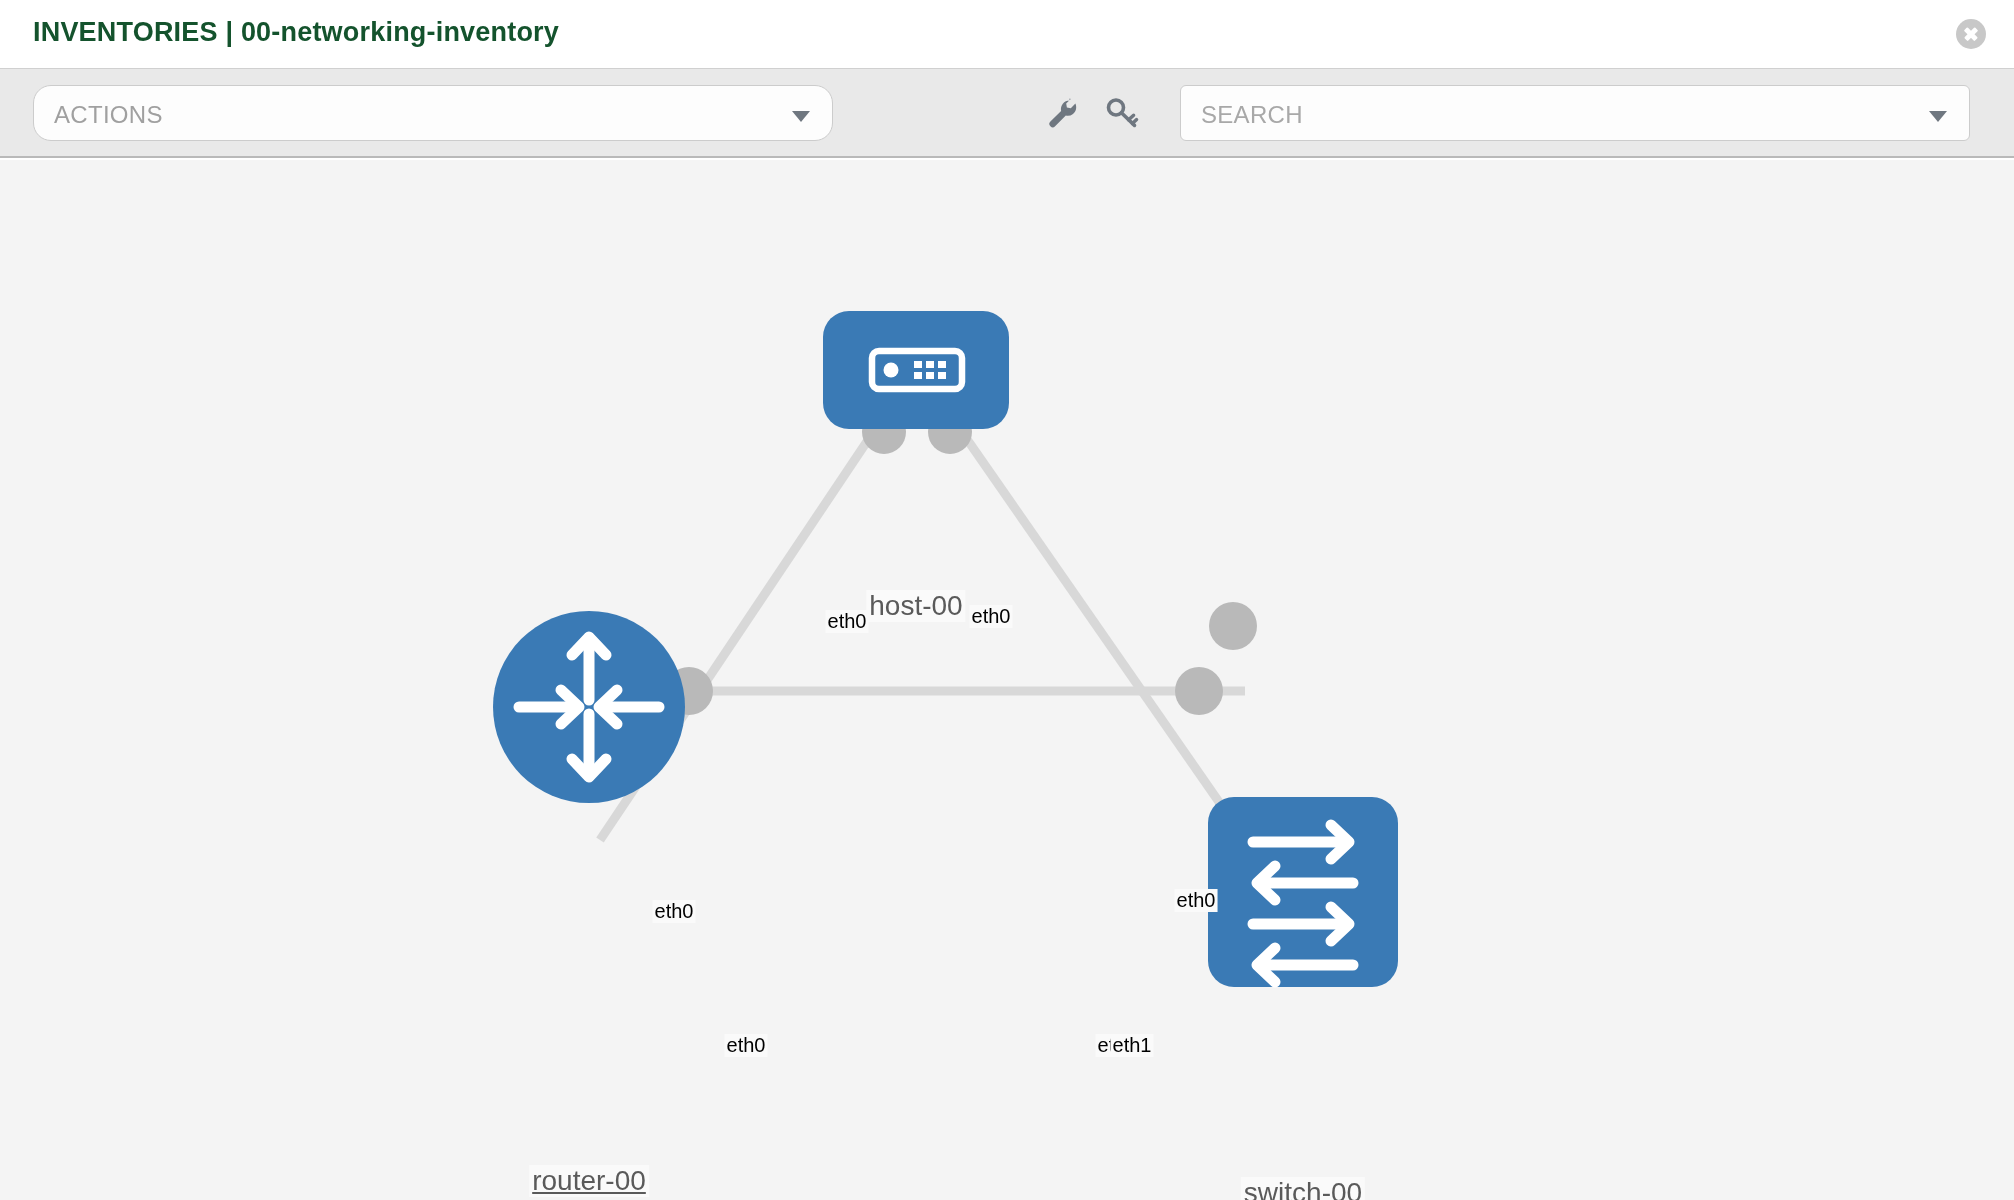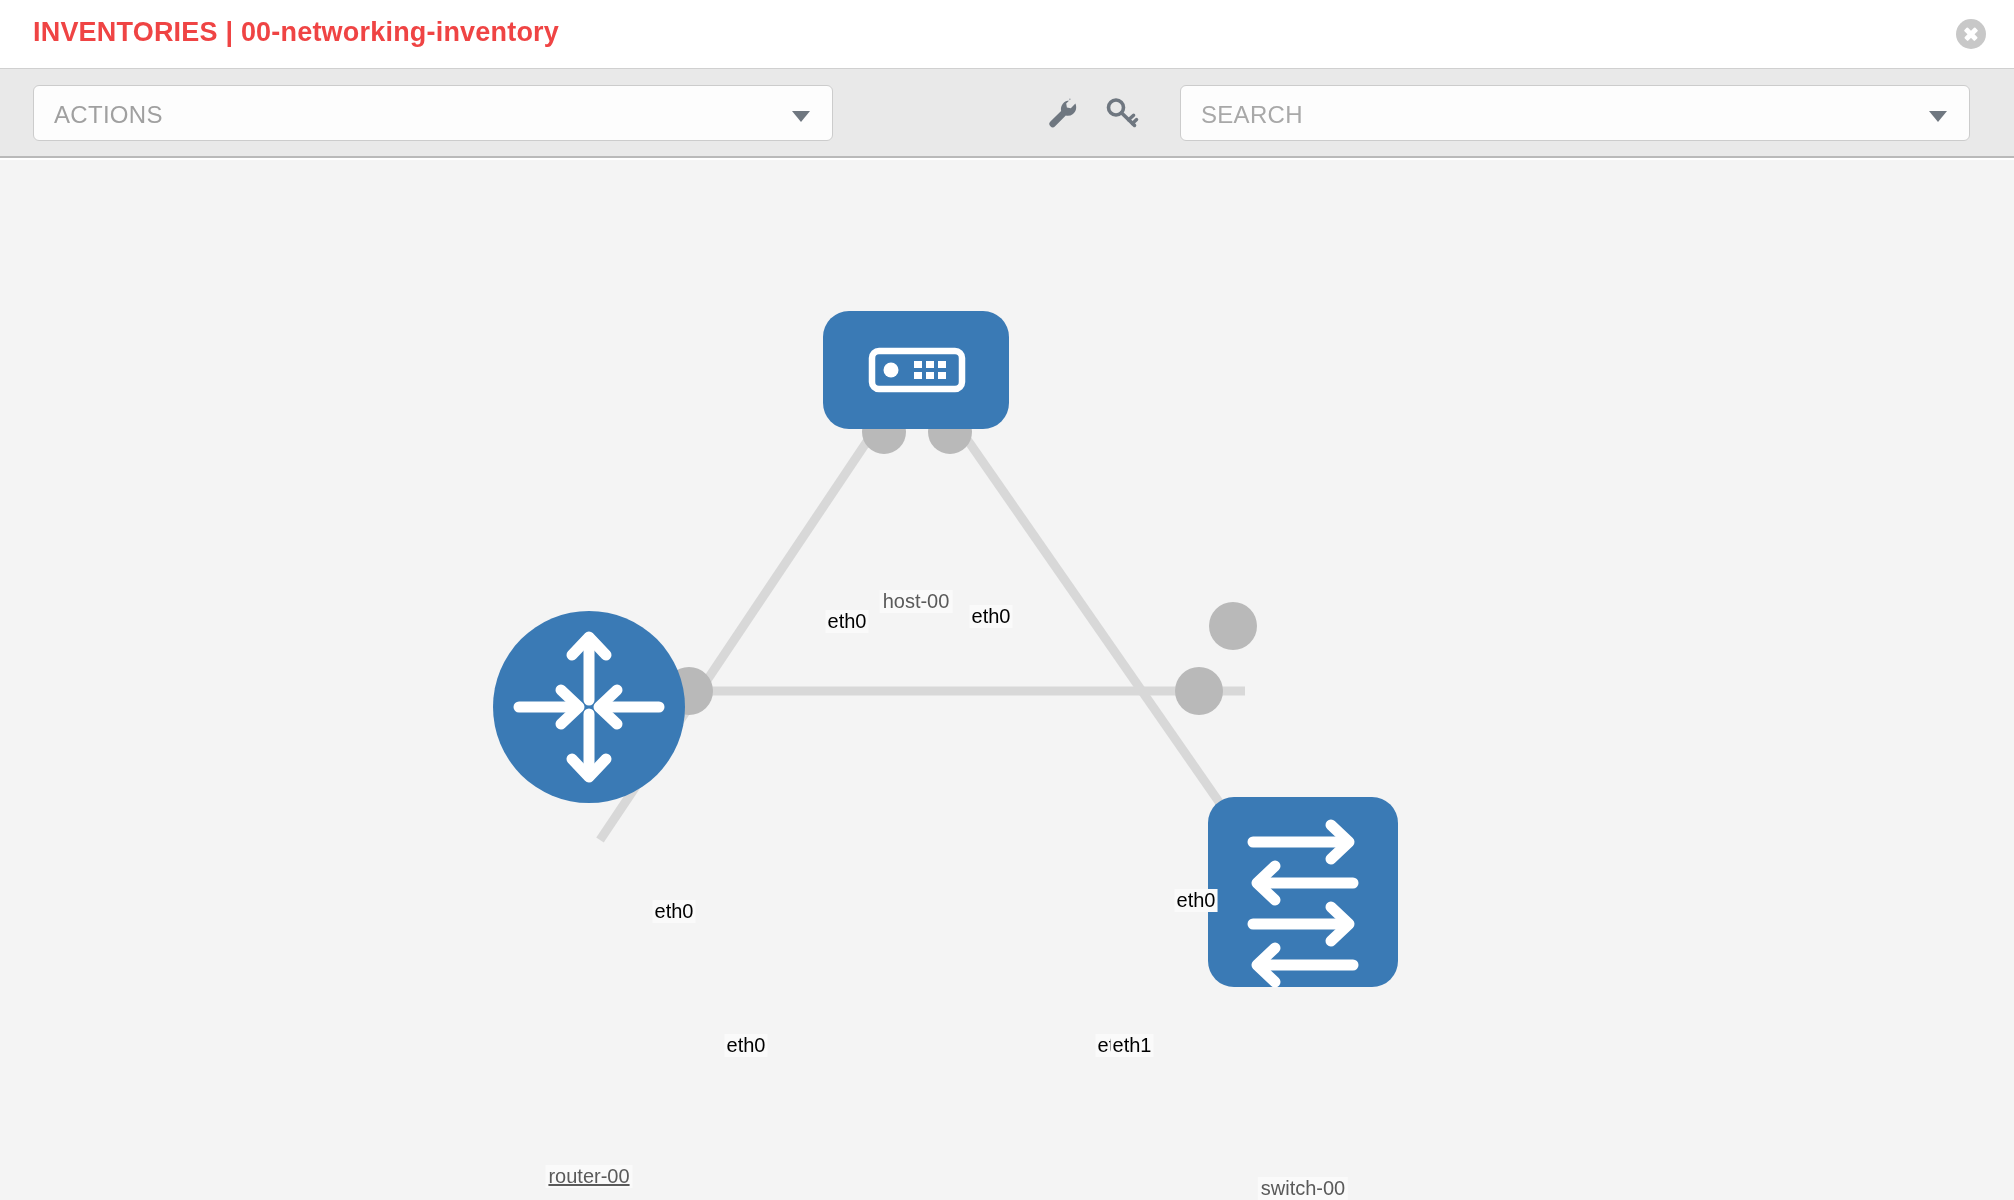--- a/index.html
+++ b/index.html
@@ -26,21 +26,21 @@
     height: 68px;
     background: #ffffff;
     box-sizing: border-box;
   }
   .header-title {
     position: absolute;
     left: 33px;
     top: 17px;
     font-size: 27px;
     font-weight: bold;
-    color: #ef4444;
+    color: #14532d;
     letter-spacing: 0.2px;
     white-space: nowrap;
   }
   .close-icon {
     position: absolute;
     right: 28px;
     top: 19px;
     width: 30px;
     height: 30px;
     border-radius: 50%;
@@ -74,21 +74,21 @@
     box-sizing: border-box;
   }
   .actions-select {
     position: absolute;
     left: 33px;
     top: 16px;
     width: 800px;
     height: 56px;
     background: #fdfdfd;
     border: 1px solid #cccccc;
-    border-radius: 6px;
+    border-radius: 18px;
     box-sizing: border-box;
     cursor: pointer;
   }
   .actions-label {
     position: absolute;
     left: 20px;
     top: 15px;
     font-size: 24px;
     color: #a0a0a0;
     letter-spacing: 0.3px;
@@ -147,21 +147,21 @@
   .topology-svg {
     position: absolute;
     left: 0; top: 0;
     width: 2014px;
     height: 1040px;
   }
 
   
   .node-label {
     position: absolute;
-    font-size: 20px;
+    font-size: 28px;
     color: #5a5a5a;
     background: #fafafa;
     padding: 0 3px;
     white-space: nowrap;
     transform: translateX(-50%);
   }
   .iface-label {
     position: absolute;
     font-size: 20px;
     color: #000000;

